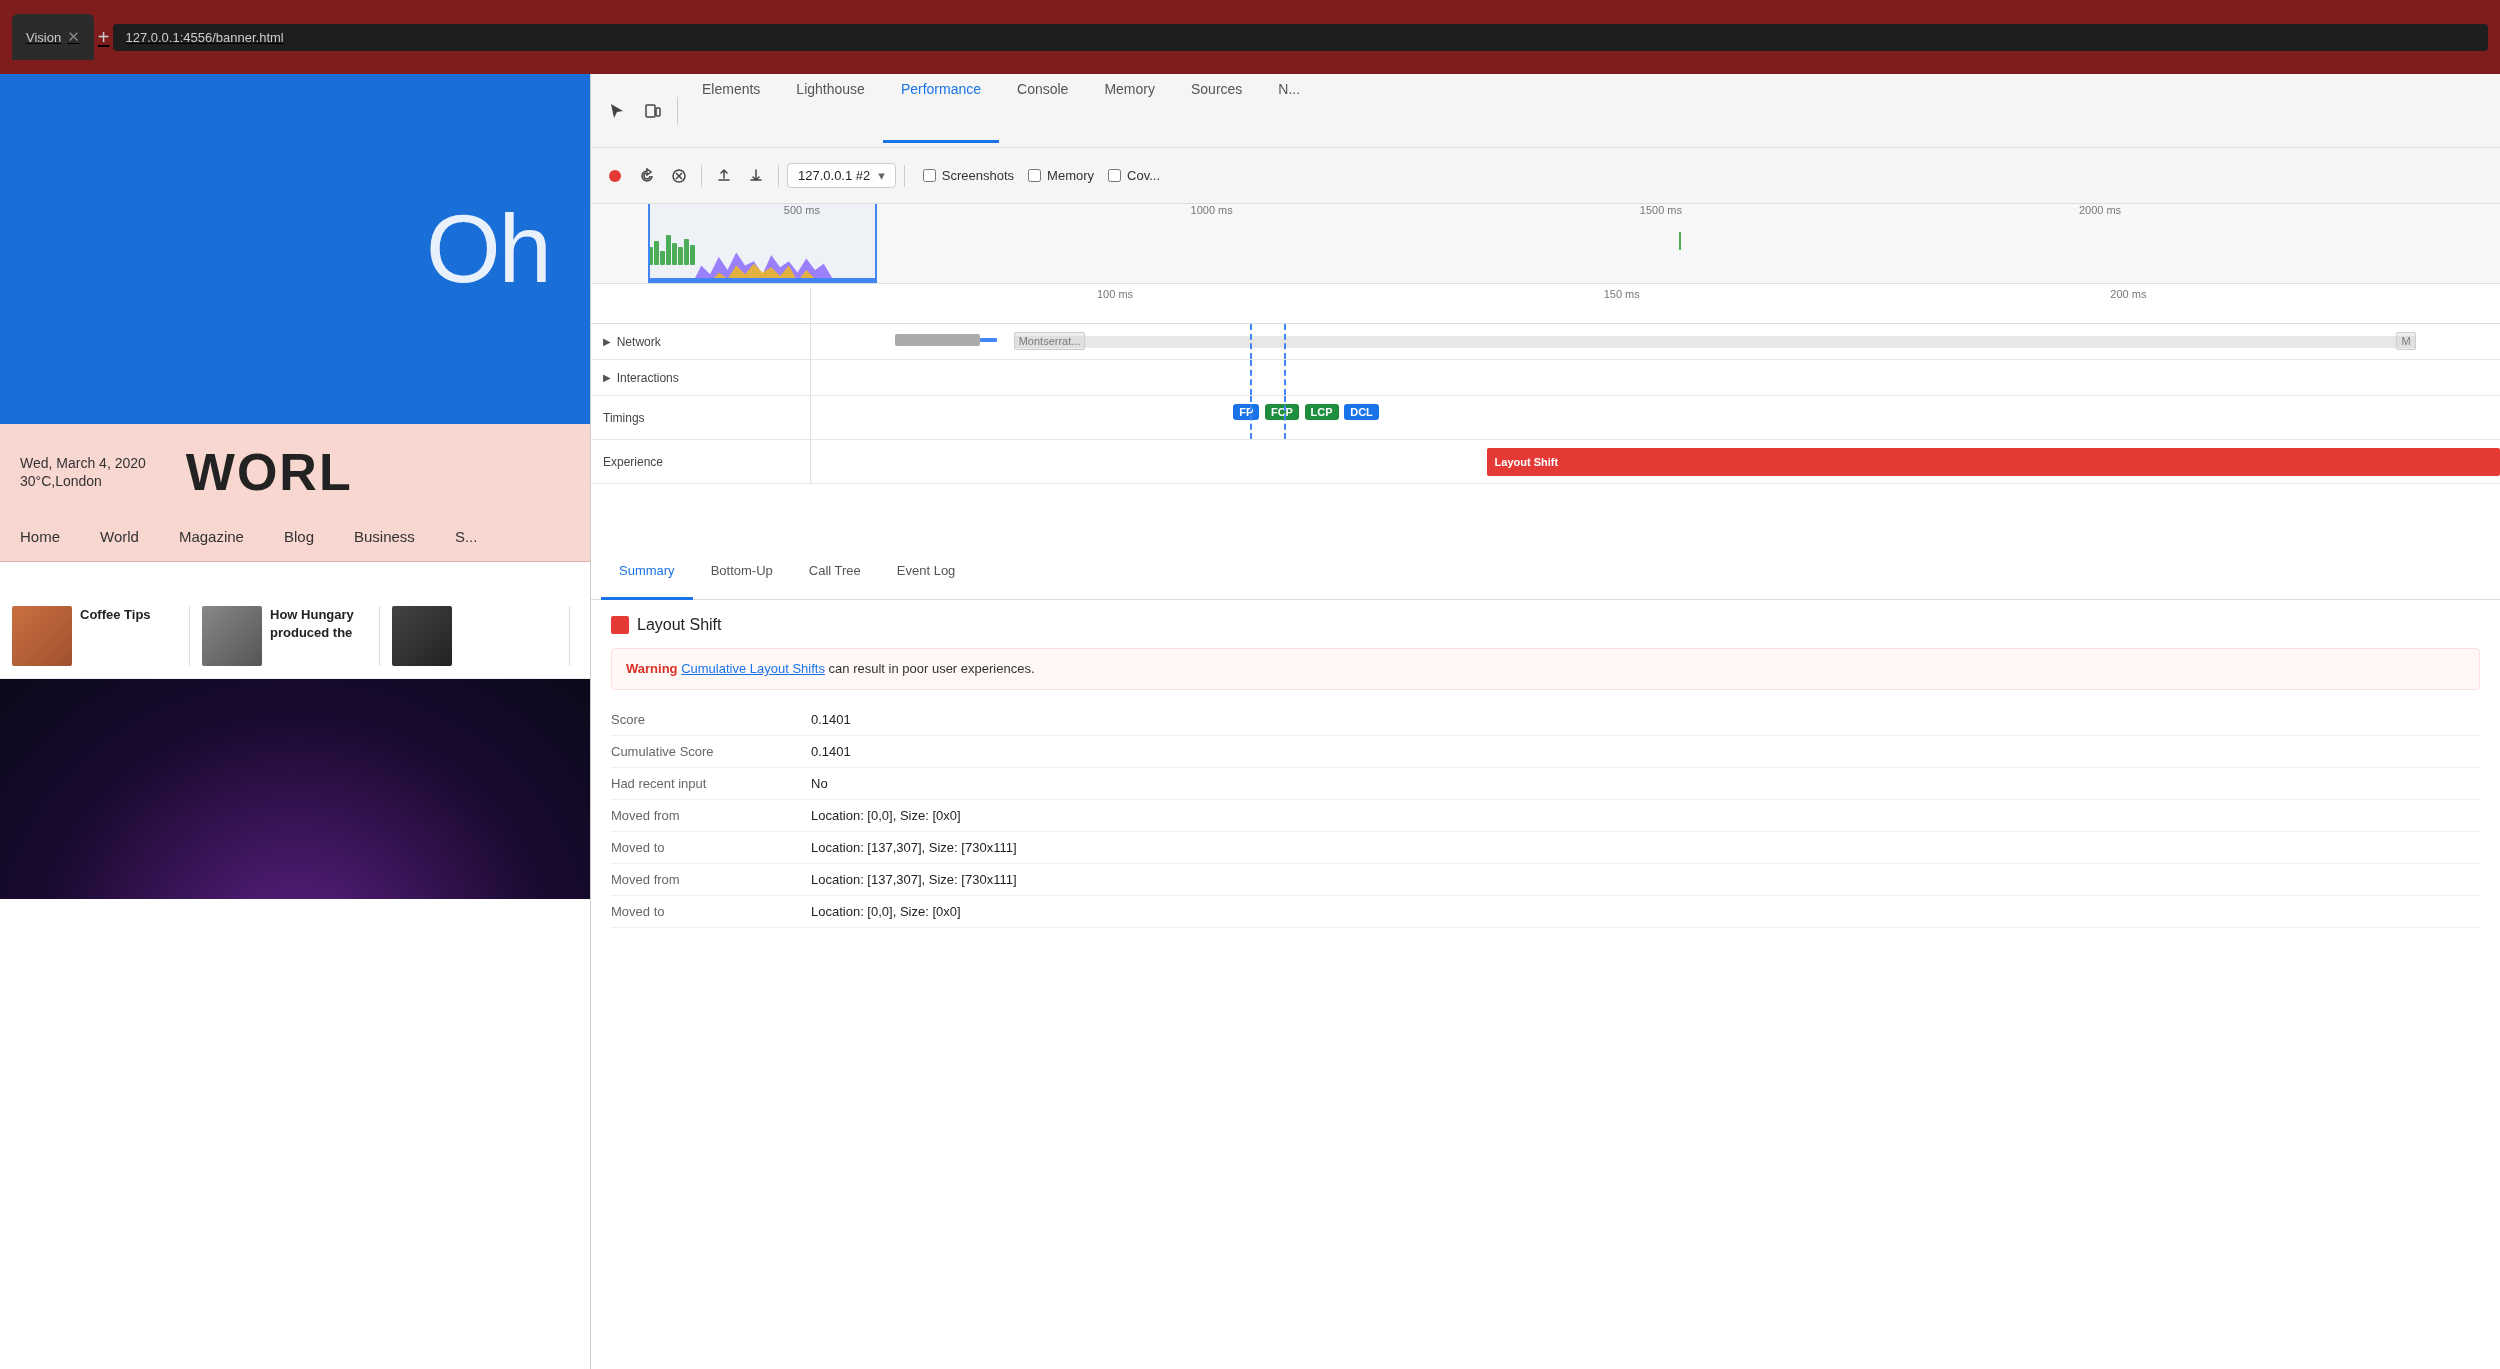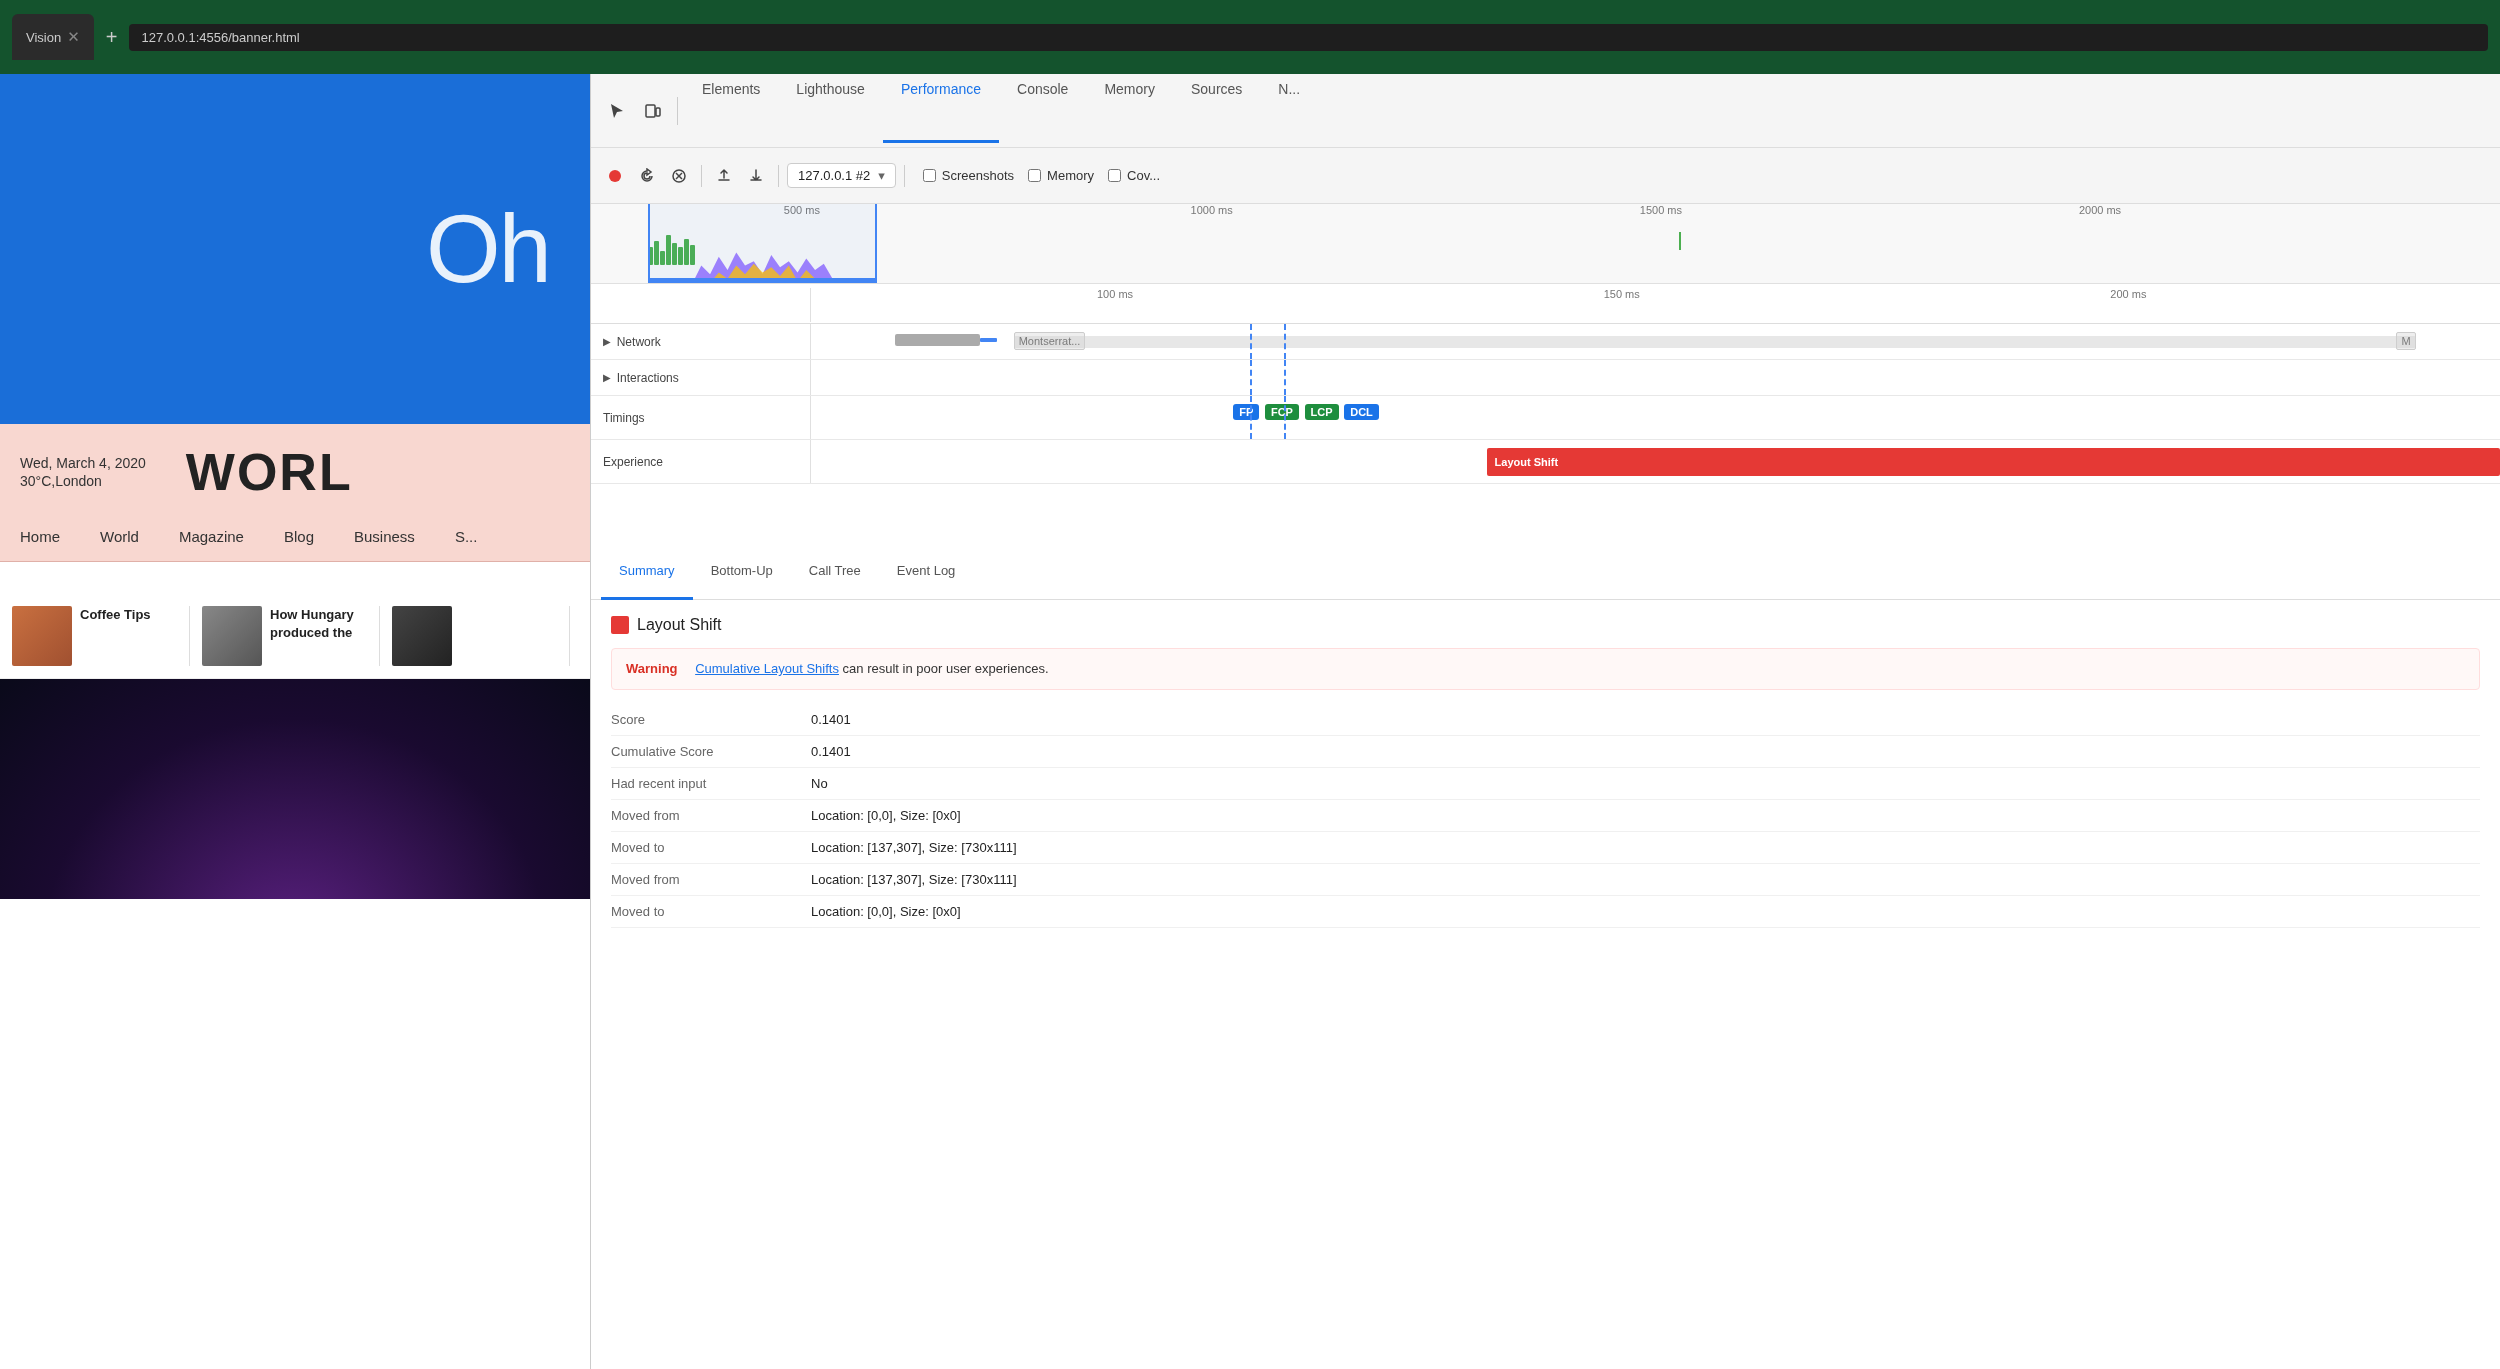--- a/index.html
+++ b/index.html
@@ -3,23 +3,24 @@
   <meta charset="utf-8">
   <style>
     * { box-sizing: border-box; margin: 0; padding: 0; }
     body { font-family: -apple-system, 'Segoe UI', Arial, sans-serif; font-size: 13px; background: #fff; overflow: hidden; width: 2500px; height: 1369px; }
 
     
     .browser-chrome {
       display: flex;
       align-items: center;
       height: 74px;
-      background: #14532d;
+      background: #7f1d1d;
       padding: 0 12px;
-      gap: 8px;
+      gap: 0;
+      text-decoration: underline;
     }
     .tab {
       display: flex; align-items: center; gap: 6px;
       background: #2b2b2b; color: #ccc;
       padding: 6px 14px; border-radius: 6px 6px 0 0;
       font-size: 13px; height: 46px;
     }
     .tab-close { color: #888; cursor: pointer; font-size: 15px; }
     .new-tab { color: #ccc; font-size: 20px; background: none; border: none; cursor: pointer; padding: 4px; }
     .address-bar {
@@ -318,21 +319,21 @@
       border-radius: 4px;
       padding: 10px 14px;
       margin-bottom: 14px;
       font-size: 13px;
       color: #333;
       line-height: 1.5;
     }
     .warning-label {
       color: #d93025;
       font-weight: 600;
-      margin-right: 14px;
+      margin-right: 0;
     }
     .warning-link {
       color: #1a73e8;
       text-decoration: underline;
       cursor: pointer;
     }
 
     
     .data-row {
       display: flex;

